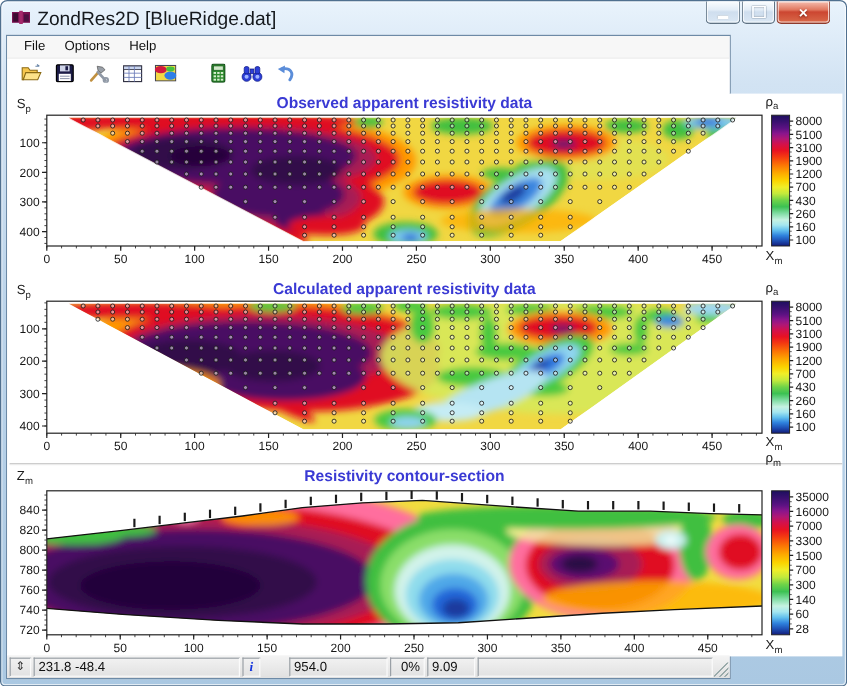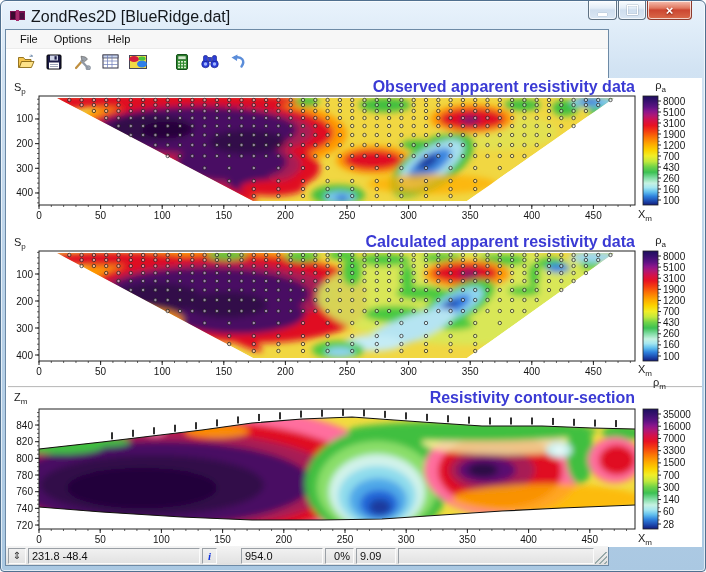--- a/index.html
+++ b/index.html
@@ -28,24 +28,24 @@
   .menubar{position:absolute;left:0;top:0;width:100%;height:19px;background:#f7f7f7;
     border-bottom:1px solid #ececec;display:flex;align-items:center;padding-left:6px;box-sizing:border-box;}
   .menuitem{font-size:11px;color:#111;padding:2px 8px;cursor:default;}
   .toolbar{position:absolute;left:0;top:19px;width:100%;height:29px;background:#fff;
     display:flex;align-items:center;}
   .tbtn{width:24px;height:24px;display:flex;align-items:center;justify-content:center;margin-left:4px;}
   .tbtn.first{margin-left:8px;} .tbtn.gap{margin-left:20px;}
   
   .charts{position:absolute;left:0;top:48px;width:696px;height:469px;background:#fff;}
   .charts svg.canvas{position:absolute;left:0;top:0;}
-  .ctitle{position:absolute;width:596px;text-align:right;font-size:16px;font-weight:bold;color:#3a3ad4;white-space:nowrap;}
+  .ctitle{position:absolute;width:596px;text-align:center;font-size:13px;font-weight:bold;color:#3a3ad4;white-space:nowrap;}
   .axlabel{position:absolute;font-size:11px;color:#1c1c1c;white-space:nowrap;}
   .axlabel sub{font-size:8px;}
-  .cblabel{position:absolute;width:28px;text-align:right;font-size:11px;color:#1c1c1c;}
+  .cblabel{position:absolute;width:28px;text-align:left;font-size:11px;color:#1c1c1c;}
   .cblabel sub{font-size:8px;}
   
   .statusbar{position:absolute;left:0;bottom:0;width:100%;height:20px;box-sizing:border-box;
     background:linear-gradient(180deg,#f4f4f4,#e0e0e0);border-top:1px solid #fff;display:flex;}
   .sp{box-sizing:border-box;height:16px;margin:2px 0 0 2px;border:1px solid;
     border-color:#9aa0a6 #fbfbfb #fbfbfb #9aa0a6;font-size:11px;line-height:14px;
     padding:0 3px;color:#111;overflow:hidden;white-space:nowrap;}
   .sp-icon{width:18px;text-align:center;font-size:10px;color:#333;}
   .sp-coords{width:172px;}
   .sp-info{width:15px;text-align:center;color:#1133dd;font-weight:bold;font-style:italic;font-family:"Liberation Serif",serif;}

